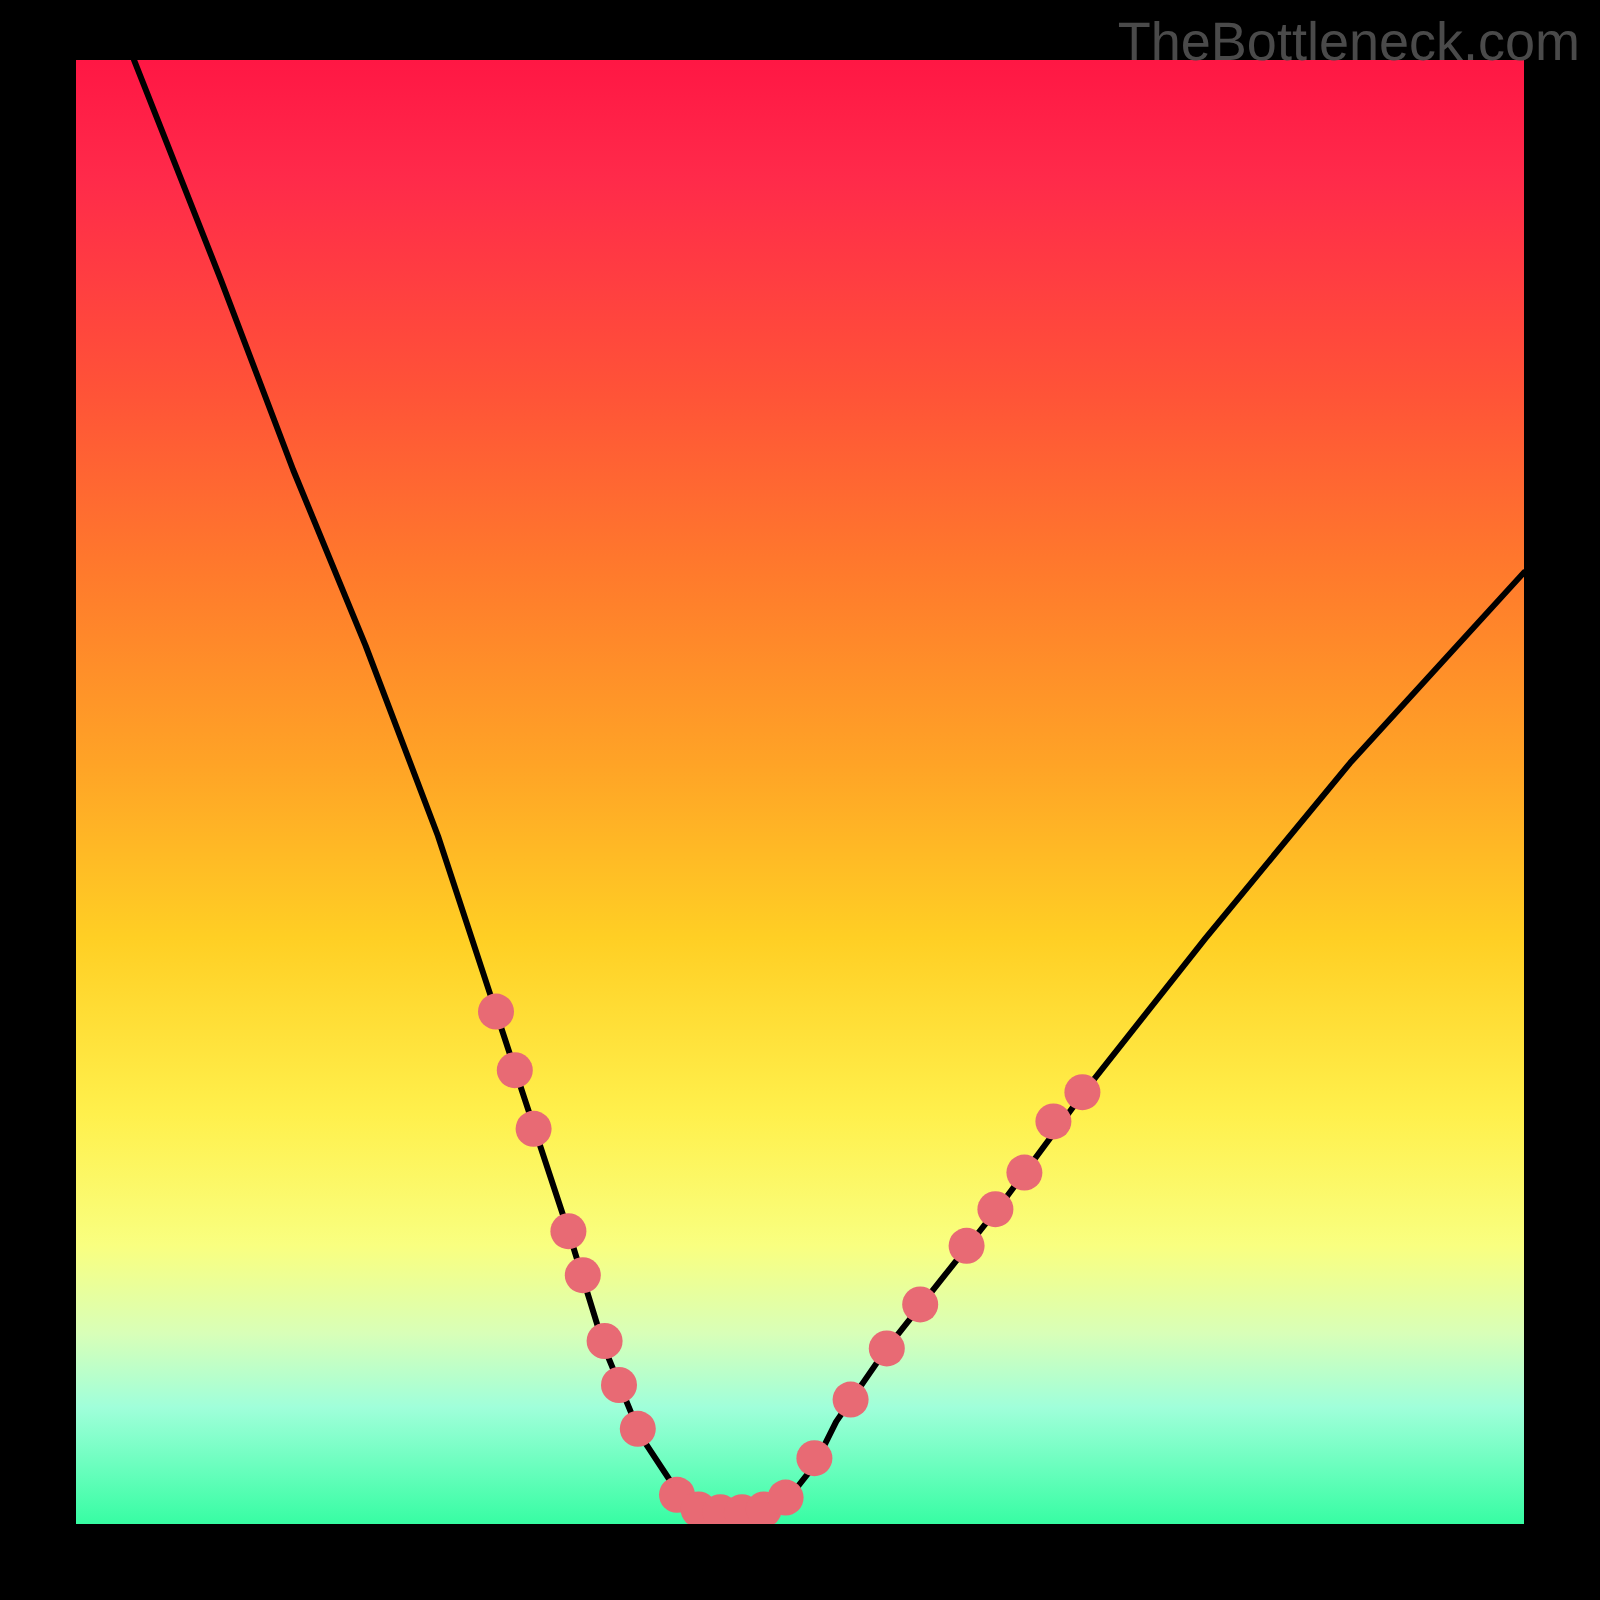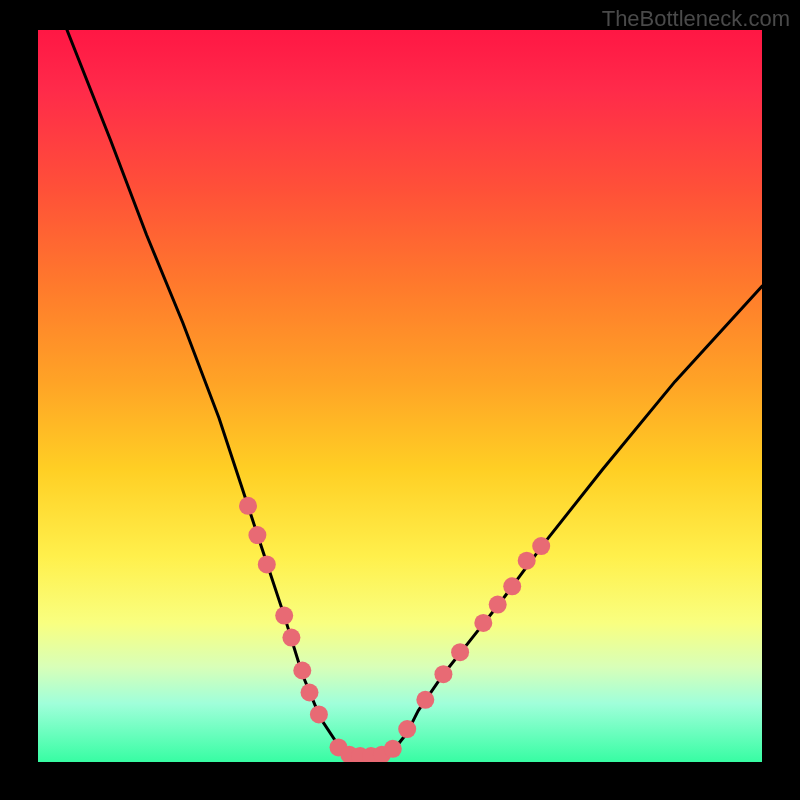--- a/index.html
+++ b/index.html
@@ -46,21 +46,21 @@
     left: 0;
     top: 0;
     width: 724px;
     height: 732px;
   }
   .watermark {
     position: absolute;
     top: 6px;
     right: 10px;
     color: #4a4a4a;
-    font-size: 22px;
+    font-size: 27px;
     font-weight: 400;
     letter-spacing: 0px;
     user-select: none;
   }
 </style>
 </head>
 <body>
 
 <div class="frame">
   <div class="plot">

